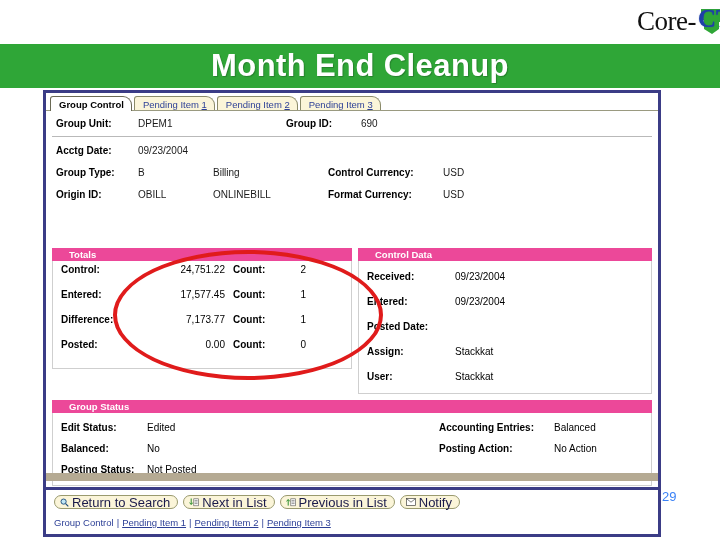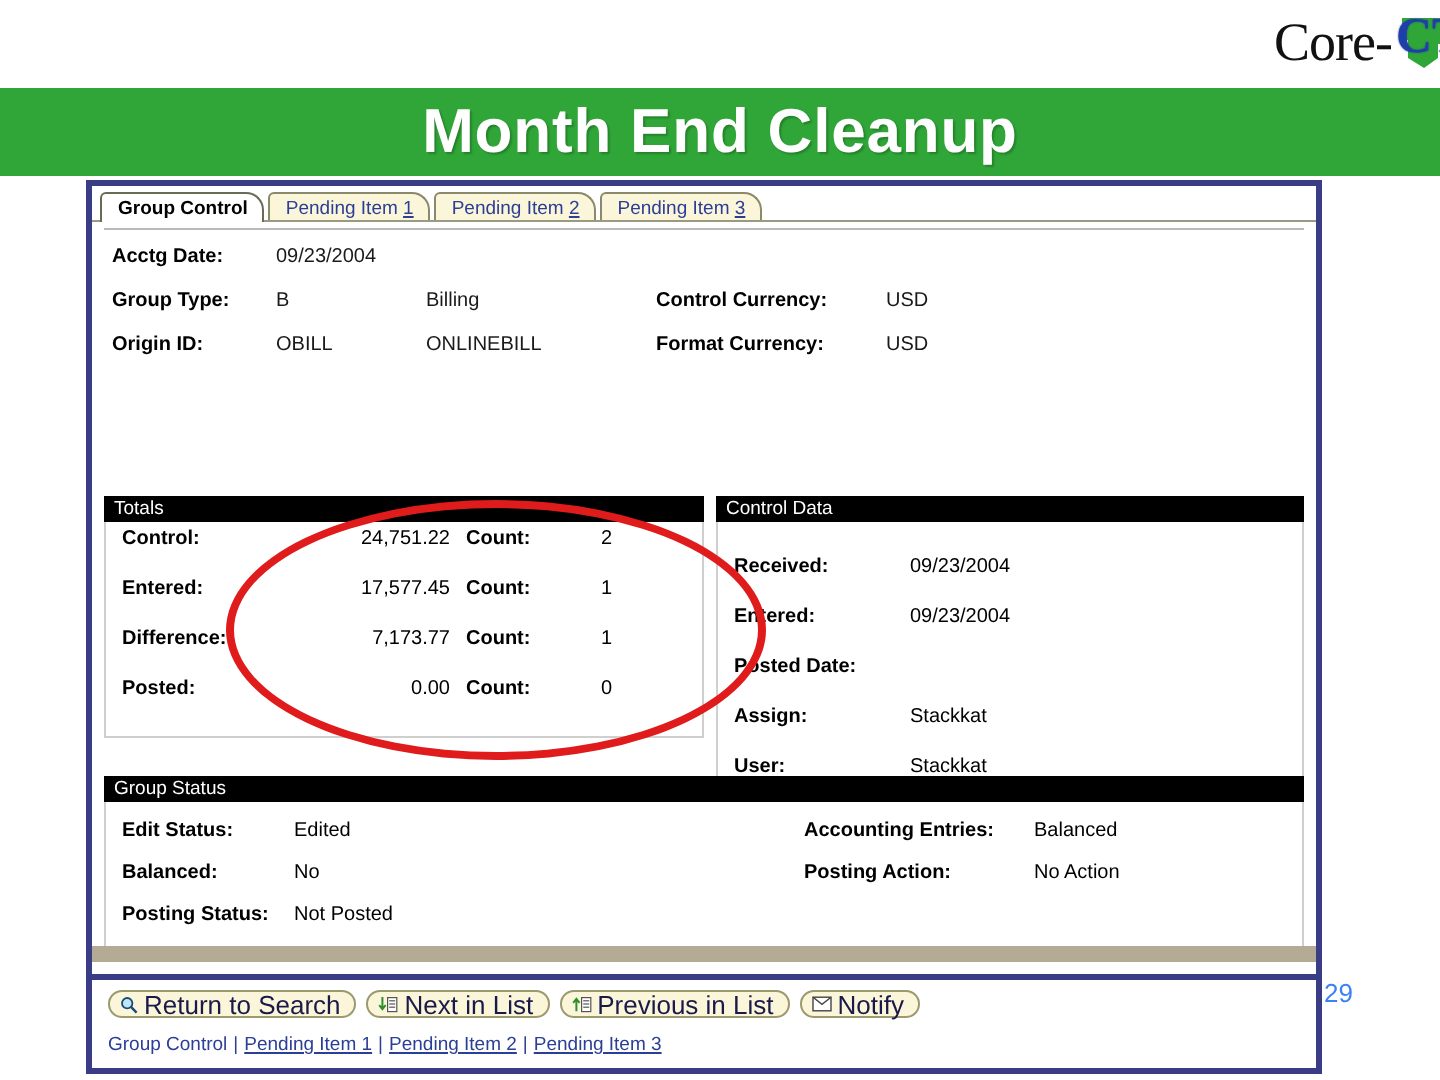--- a/index.html
+++ b/index.html
@@ -180,27 +180,27 @@
   .col-d  { width: 115px; }
 
   .hr-line {
     height: 1px;
     background: #b9b9b9;
     margin: 2px 6px 2px 6px;
   }
 
   
   .sect-header {
-    background: #000000;
+    background: #ec4899;
     color: #ffffff;
-    font-weight: normal;
+    font-weight: bold;
     font-size: 9.5px;
     height: 13px;
     line-height: 13px;
-    padding-left: 5px;
+    padding-left: 17px;
     box-sizing: border-box;
     white-space: nowrap;
   }
 
   
   .two-col {
     position: absolute;
     left: 6px;
     top: 155px;
     width: 600px;
@@ -241,58 +241,58 @@
     white-space: nowrap;
   }
   .t-cnt {
     font-size: 10px;
     width: 28px;
     text-align: right;
     white-space: nowrap;
   }
   .crow {
     display: flex;
-    align-items: flex-end;
+    align-items: center;
     height: 25px;
     padding-left: 8px;
     box-sizing: border-box;
   }
   .c-lbl {
     font-weight: bold;
     font-size: 10px;
     width: 88px;
     white-space: nowrap;
   }
   .c-val {
     font-size: 10px;
     white-space: nowrap;
   }
 
   
   .status-sect {
     position: absolute;
     left: 6px;
-    top: 295px;
+    top: 307px;
     width: 600px;
   }
   .status-inner {
     border: 1px solid #cfcfcf;
     border-top: none;
     padding: 4px 16px 5px 0;
   }
   .srow {
     display: flex;
     align-items: center;
     height: 21px;
     padding-left: 8px;
     box-sizing: border-box;
   }
   .s-lbl   { font-weight: bold; font-size: 10px; width: 86px; white-space: nowrap; }
   .s-val   { font-size: 10px; width: 255px; white-space: nowrap; }
-  .s-lbl2  { font-weight: bold; font-size: 10px; width: 115px; white-space: nowrap; }
+  .s-lbl2  { font-weight: bold; font-size: 10px; width: 115px; white-space: nowrap; margin-left: 37px; }
   .s-val2  { font-size: 10px; white-space: nowrap; }
 
   .status-bottom-bar {
     position: absolute;
     left: 0;
     top: 380px;
     width: 100%;
     height: 8px;
     background: #b5aa93;
   }
@@ -388,20 +388,26 @@
       <span>Pending Item </span><span class="tab-num">2</span>
     </div>
     <div class="tab inactive">
       <span>Pending Item </span><span class="tab-num">3</span>
     </div>
   </div>
   <div class="tabs-underline"></div>
 
   <div class="form-body">
 
+    <div class="form-row">
+      <span class="lbl col-a">Group Unit:</span>
+      <span class="val col-c">DPEM1</span>
+      <span class="lbl col-b">Group ID:</span>
+      <span class="val">690</span>
+    </div>
 
     <div class="hr-line"></div>
 
     <div class="form-row">
       <span class="lbl col-a">Acctg Date:</span>
       <span class="val">09/23/2004</span>
     </div>
 
     <div class="form-row">
       <span class="lbl col-a">Group Type:</span>

